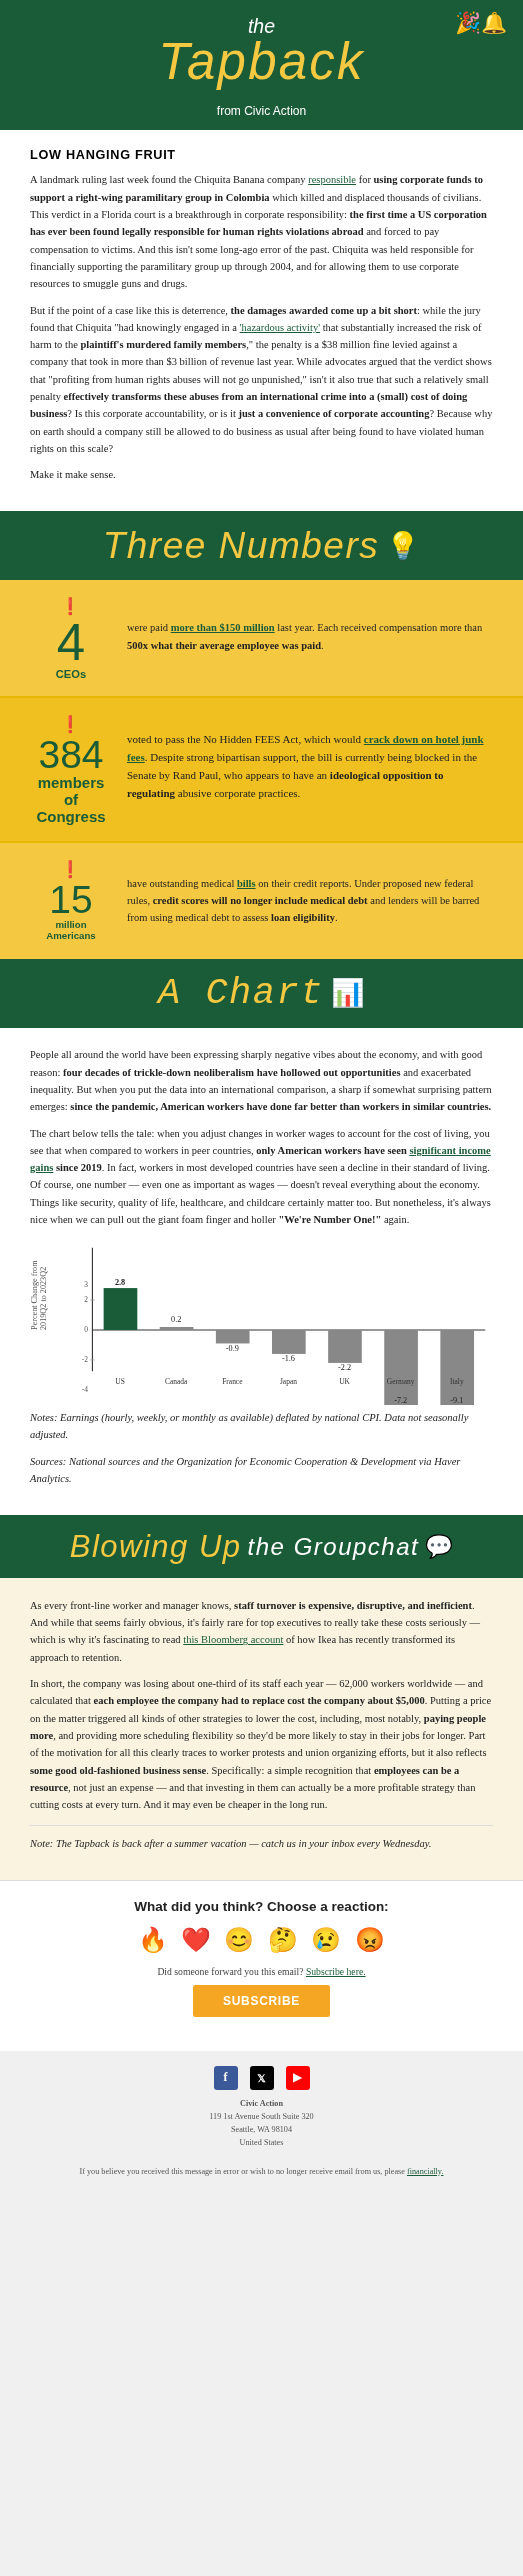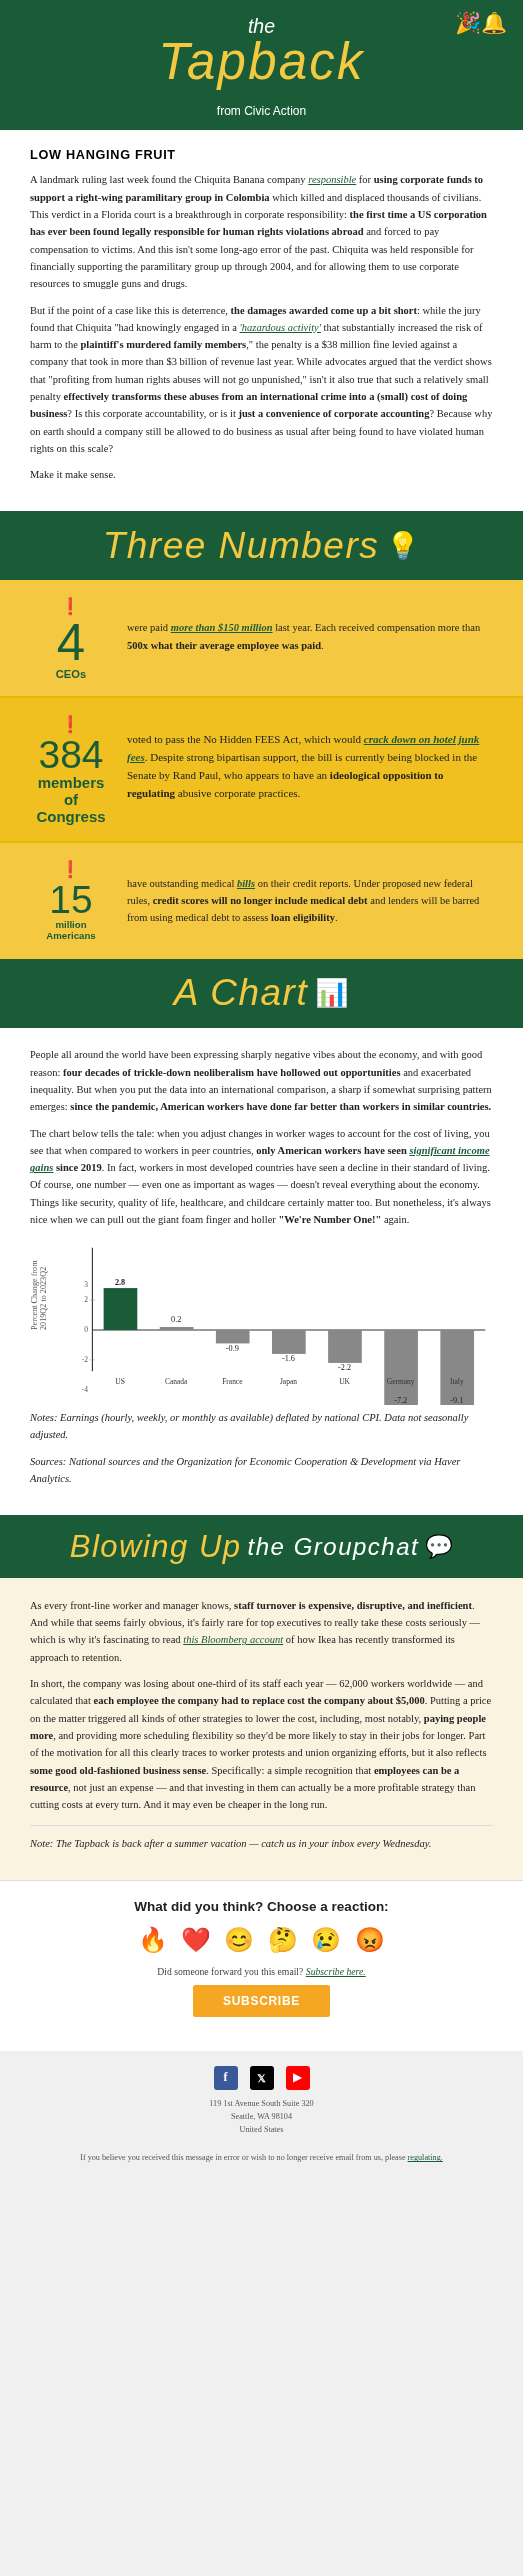--- a/index.html
+++ b/index.html
@@ -38,21 +38,20 @@
     }
     .section-white p {
       font-size: 10.5px;
       line-height: 1.65;
       margin-bottom: 9px;
       color: #222;
     }
     .section-white a, .link {
       color: #1a5c38;
       text-decoration: underline;
-      font-style: italic;
     }
     .bold { font-weight: bold; }
 
     
     .banner-three-numbers {
       background: #1a5c38;
       padding: 13.5px 22.5px;
       text-align: center;
       position: relative;
     }
@@ -231,21 +230,21 @@
       <div style="font-family:Impact, Arial Black, sans-serif; font-size:39px; color:#1a5c38; line-height:1;">15</div>
       <div style="font-family:Arial Black, sans-serif; font-size:9.7px; font-weight:900; color:#1a5c38; line-height:1.2;">million<br>Americans</div>
     </div>
     <div style="font-size:10.5px; line-height:1.65; color:#222; padding-top:15px;">
       have outstanding medical <a class="link"><span class="bold">bills</span></a> on their credit reports. Under proposed new federal rules, <span class="bold">credit scores will no longer include medical debt</span> and lenders will be barred from using medical debt to assess <span class="bold">loan eligibility</span>.
     </div>
   </div>
 
   <div class="banner-chart">
     <div style="display:flex; align-items:center; justify-content:center; gap:7.5px;">
-      <span style="font-family: Liberation Sans, sans-serif; font-style:italic; font-size:37px; color:#f5c842; letter-spacing:1.5px;">A Chart</span>
+      <span style="font-family: Liberation Mono, monospace; font-style:italic; font-size:37px; color:#f5c842; letter-spacing:1.5px;">A Chart</span>
       <span style="font-size:27px;">📊</span>
     </div>
   </div>
 
   <div class="chart-section">
     <p>
       People all around the world have been expressing sharply negative vibes about the economy, and with good reason: <span class="bold">four decades of trickle-down neoliberalism have hollowed out opportunities</span> and exacerbated inequality. But when you put the data into an international comparison, a sharp if somewhat surprising pattern emerges: <span class="bold">since the pandemic, American workers have done far better than workers in similar countries.</span>
     </p>
     <p>
       The chart below tells the tale: when you adjust changes in worker wages to account for the cost of living, you see that when compared to workers in peer countries, <span class="bold">only American workers have seen <a class="link">significant income gains</a> since 2019</span>. In fact, workers in most developed countries have seen a decline in their standard of living. Of course, one number — even one as important as wages — doesn't reveal everything about the economy. Things like security, quality of life, healthcare, and childcare certainly matter too. But nonetheless, it's always nice when we can pull out the giant foam finger and holler <span class="bold">"We're Number One!"</span> again.
@@ -349,22 +348,23 @@
 
   <div class="footer">
     <div class="footer-social">
 
       <span style="cursor:pointer; background:#3b5998; color:#fff; border-radius:3px; width:24px; height:24px; display:inline-flex; align-items:center; justify-content:center; font-size:12px; font-weight:bold;">f</span>
 
       <span style="cursor:pointer; background:#000; color:#fff; border-radius:3px; width:24px; height:24px; display:inline-flex; align-items:center; justify-content:center; font-size:10.5px; font-weight:bold;">𝕏</span>
 
       <span style="cursor:pointer; background:#ff0000; color:#fff; border-radius:3px; width:24px; height:24px; display:inline-flex; align-items:center; justify-content:center; font-size:12px;">▶</span>
     </div>
+    <p class="footer-text" style="font-weight:bold;">Civic Action</p>
     <p class="footer-text">119 1st Avenue South Suite 320</p>
     <p class="footer-text">Seattle, WA 98104</p>
     <p class="footer-text">United States</p>
     <br>
     <p class="footer-text">
-      <span>If you believe you received this message in error or wish to no longer receive email from us, please</span> <a class="footer-link">regulating.</a>
+      <span>If you believe you received this message in error or wish to no longer receive email from us, please</span> <a class="footer-link">financially.</a>
     </p>
   </div>
 </div>
 
 
 </body></html>

